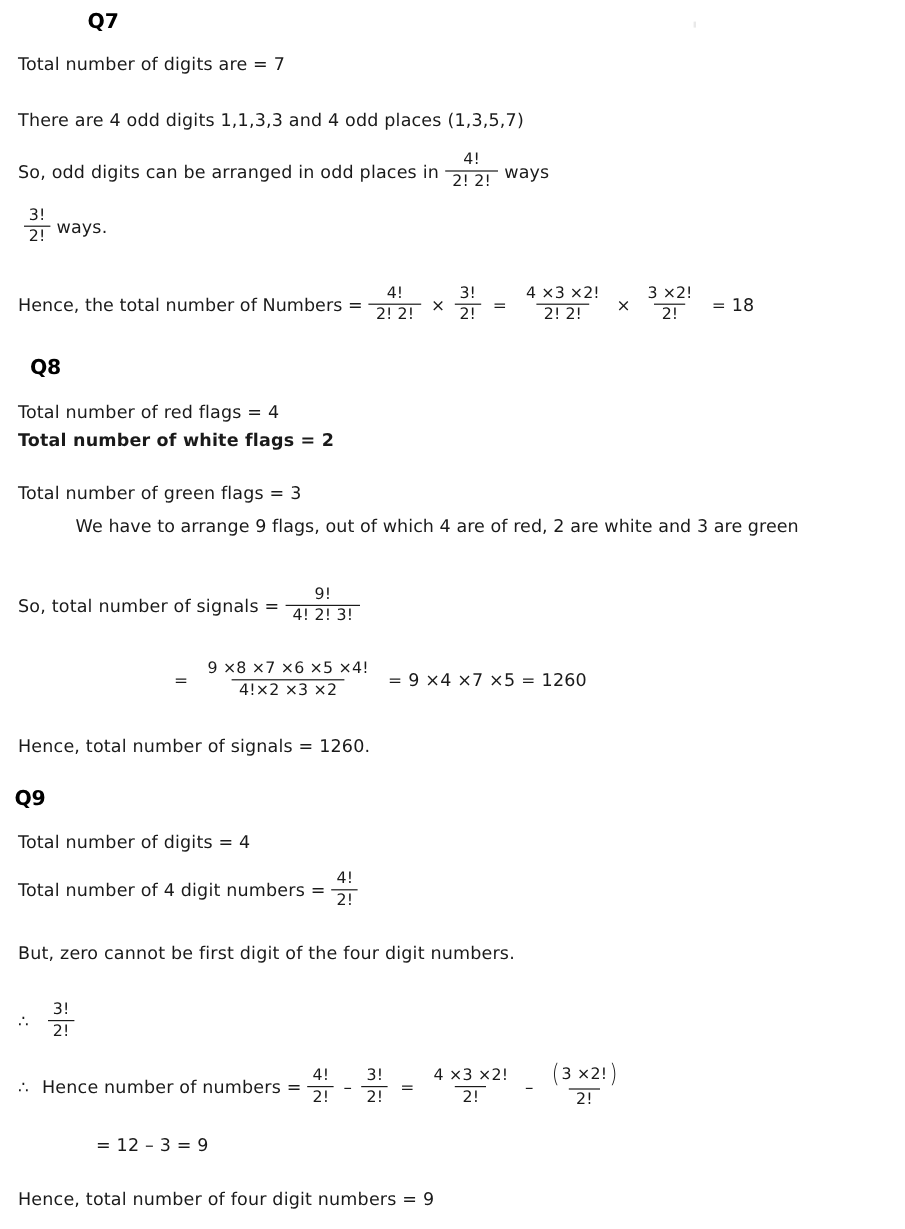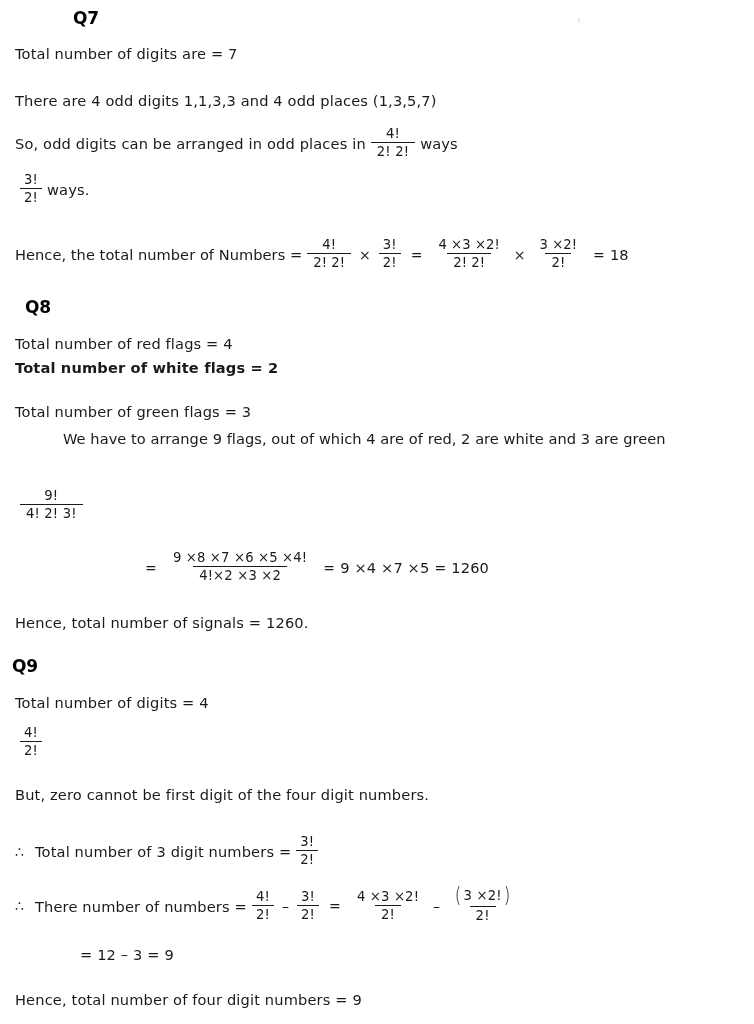--- a/index.html
+++ b/index.html
@@ -198,20 +198,21 @@
 
     <div class="line" style="position:absolute; left:0; top:403px;">
       <span class="txt">Total number of green flags = 3</span>
     </div>
 
     <div class="line tight" style="position:absolute; left:0; top:430px;margin-left:48px;">
       <span class="txt">We have to arrange 9 flags, out of which 4 are of red, 2 are white and 3 are green</span>
     </div>
 
     <div class="line" style="position:absolute; left:0; top:489px;">
+      <span class="txt">So, total number of signals =</span>
       <span class="frac wide">
         <span class="num">9!</span>
         <span class="den">4! 2! 3!</span>
       </span>
     </div>
 
     <div class="line indent-eq" style="position:absolute; left:0; top:551px;">
       <span class="op eq">=</span>
       <span class="frac wide">
         <span class="num">9 ×8 ×7 ×6 ×5 ×4!</span>
@@ -231,42 +232,42 @@
 
   <div>
 
     <div class="q-heading" style="position:absolute; left:0; top:656px;padding-left:12px;">Q9</div>
 
     <div class="line" style="position:absolute; left:0; top:694px;">
       <span class="txt">Total number of digits = 4</span>
     </div>
 
     <div class="line" style="position:absolute; left:0; top:726px;">
+      <span class="txt">Total number of 4 digit numbers =</span>
       <span class="frac">
         <span class="num">4!</span>
         <span class="den">2!</span>
       </span>
     </div>
 
     <div class="line" style="position:absolute; left:0; top:786px;">
       <span class="txt">But, zero cannot be first digit of the four digit numbers.</span>
     </div>
 
     <div class="line" style="position:absolute; left:0; top:835px;">
       <span class="therefore">∴</span>
-      <span class="txt">Total number of 3 digit numbers =</span>
       <span class="frac">
         <span class="num">3!</span>
         <span class="den">2!</span>
       </span>
     </div>
 
     <div class="line" style="position:absolute; left:0; top:888px;">
       <span class="therefore">∴</span>
-      <span class="txt">There number of numbers =</span>
+      <span class="txt">Hence number of numbers =</span>
       <span class="frac">
         <span class="num">4!</span>
         <span class="den">2!</span>
       </span>
       <span class="op">–</span>
       <span class="frac">
         <span class="num">3!</span>
         <span class="den">2!</span>
       </span>
       <span class="op eq">=</span>

